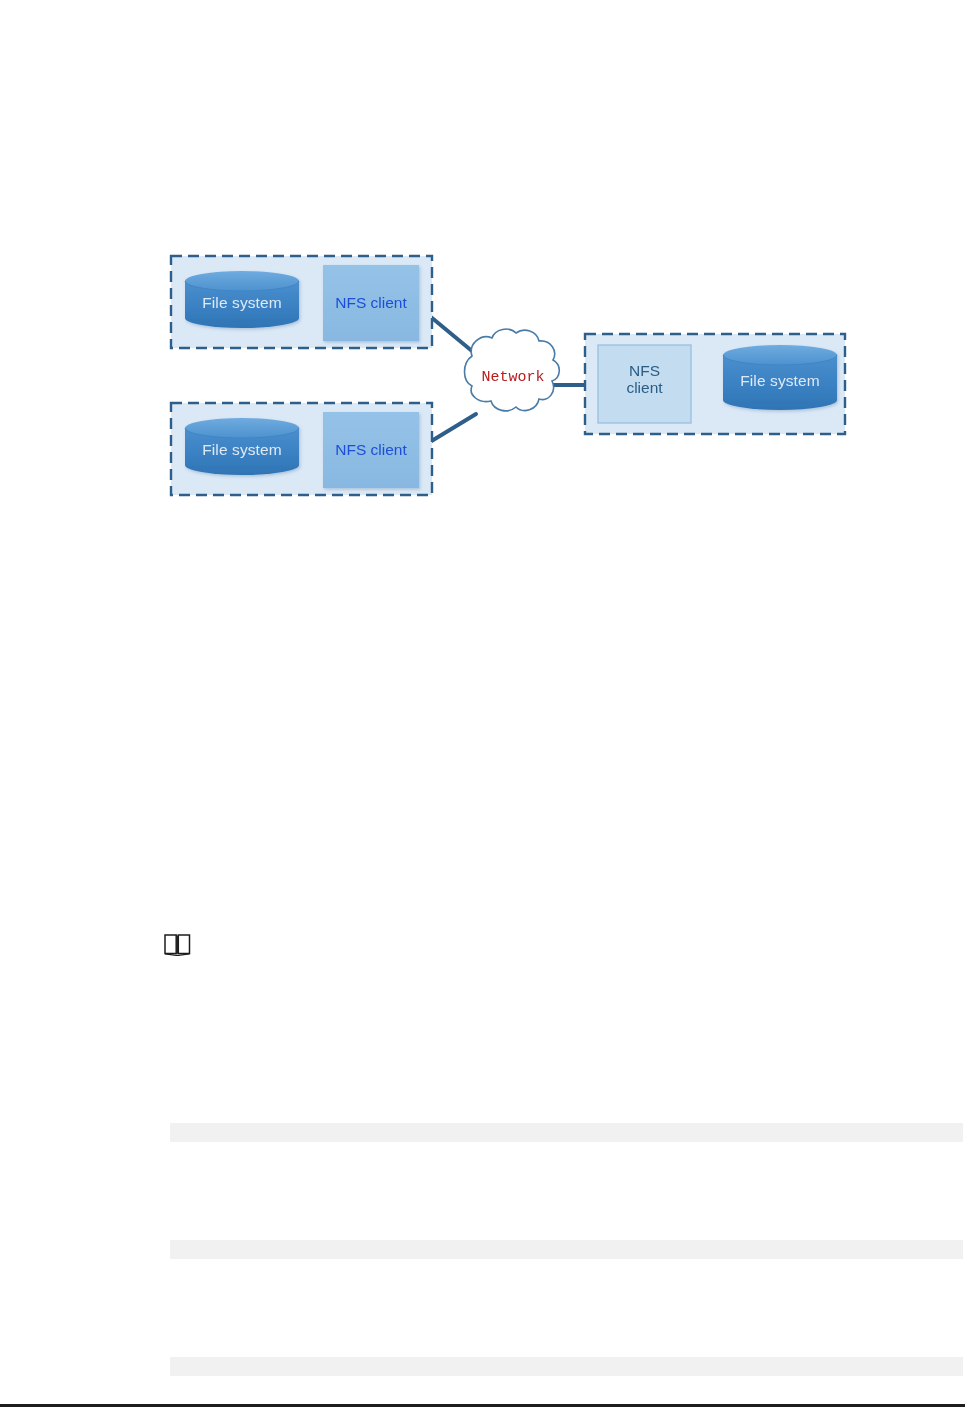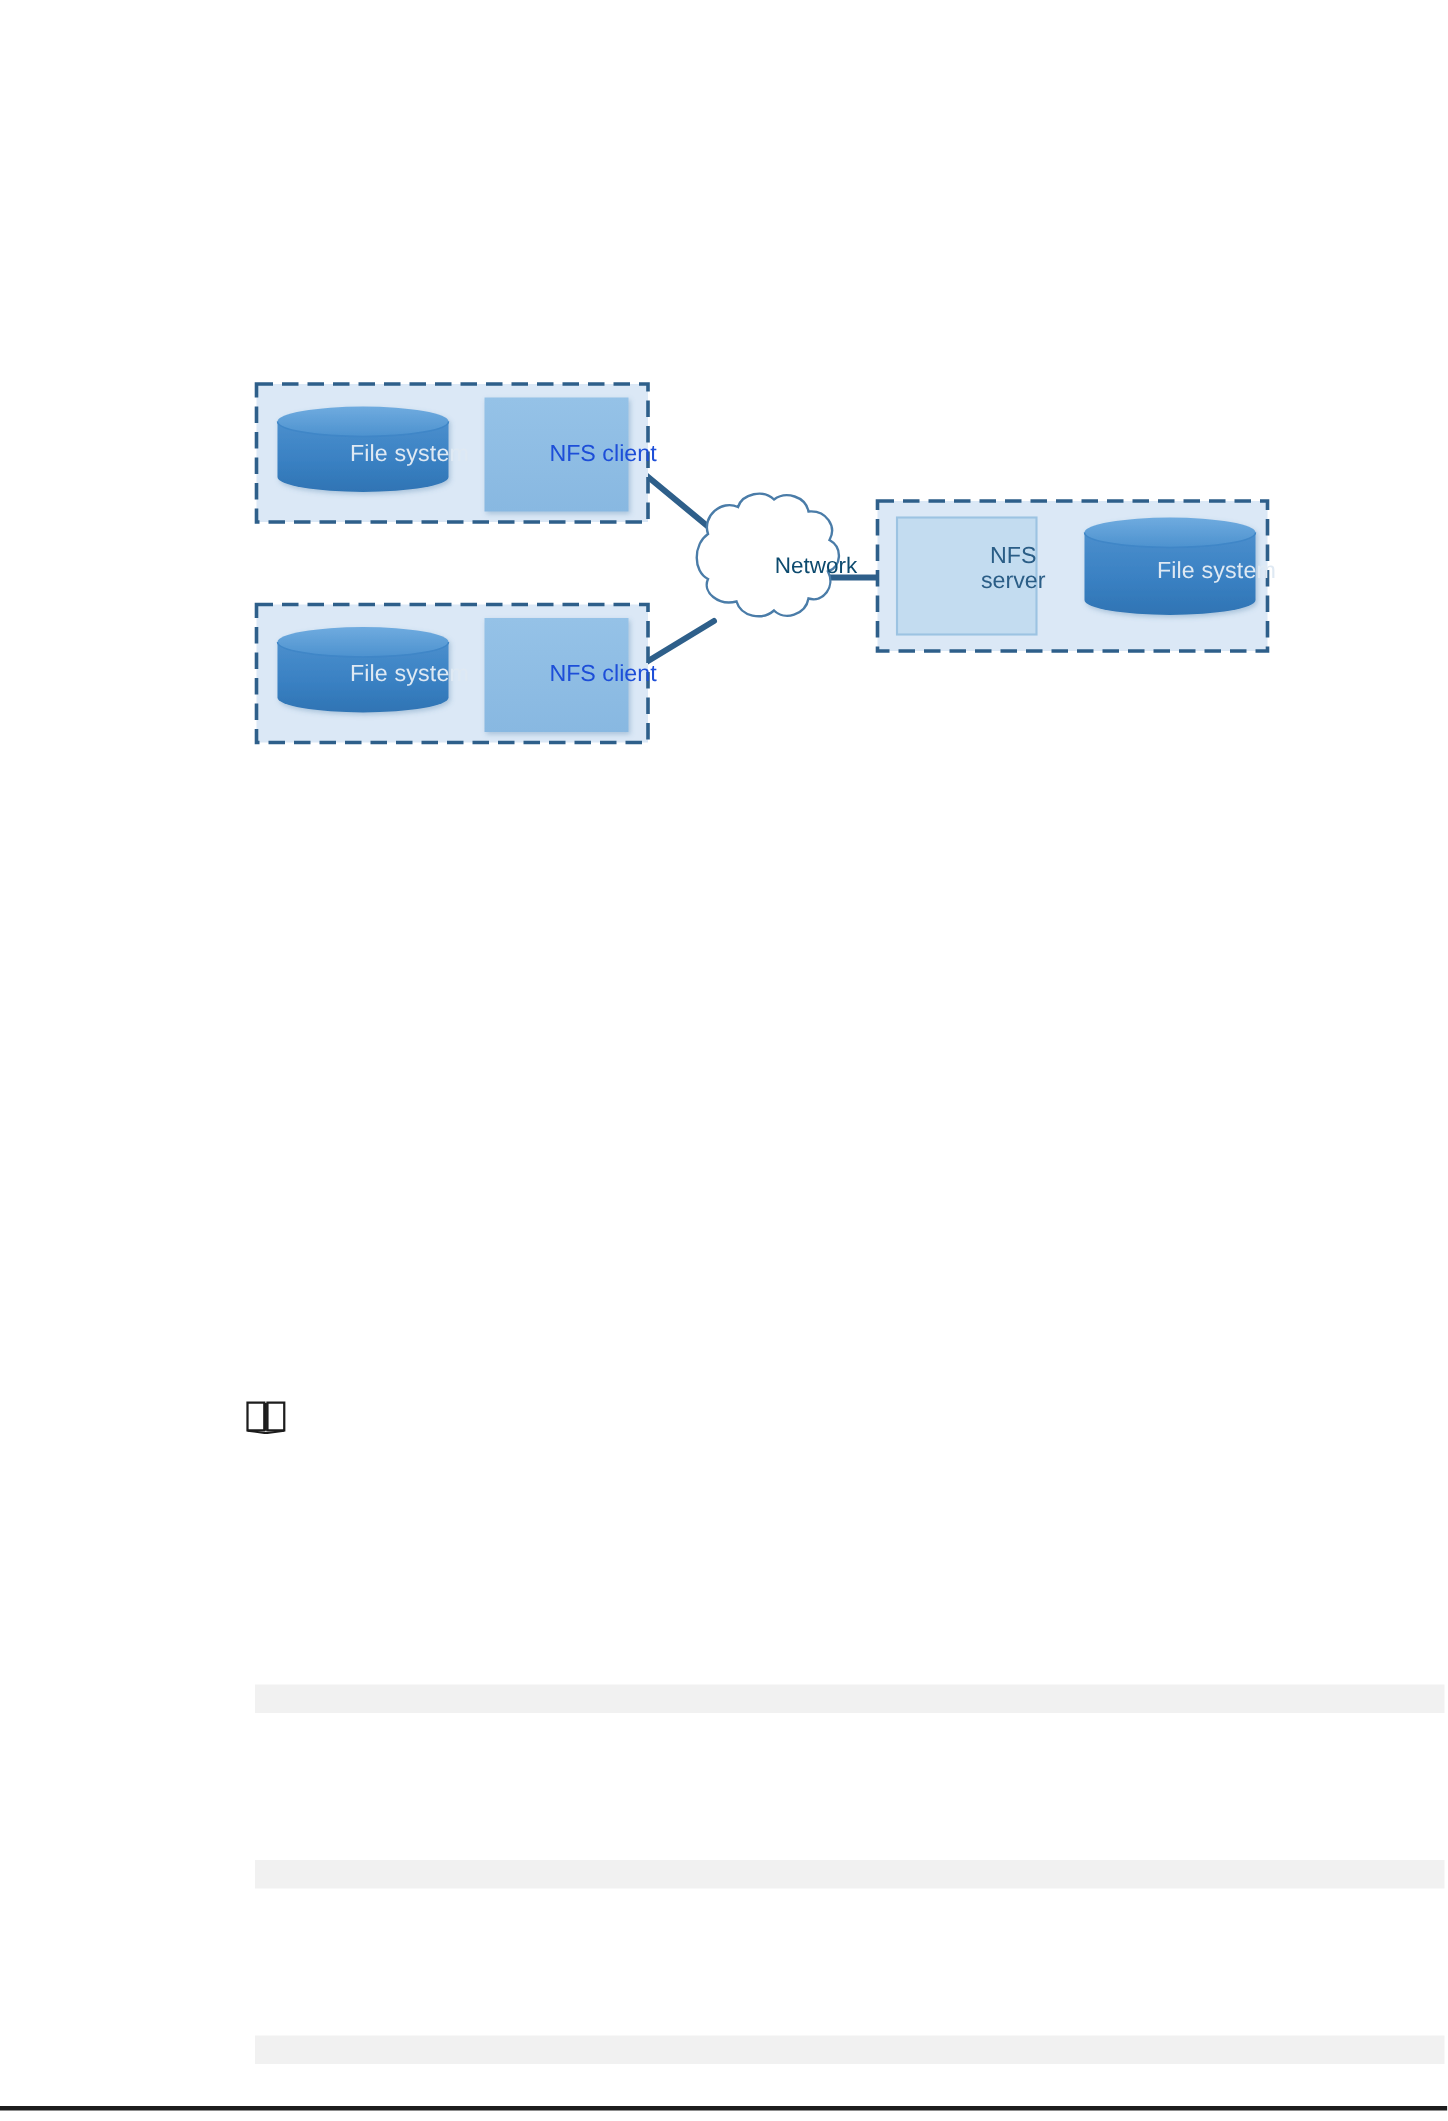--- a/index.html
+++ b/index.html
@@ -33,43 +33,43 @@
     top: 0;
   }
 
   .node-label {
     position: absolute;
     font-family: "Liberation Sans", sans-serif;
     white-space: pre-line;
     text-align: center;
     pointer-events: none;
     line-height: 1.12;
-    padding-left: 31px;
   }
 
   
   .fs-label {
     color: #dfe9f3;
     font-size: 15.5px;
     letter-spacing: 0.1px;
   }
   
   .client-label {
     color: #1d4ed8;
     font-size: 15.5px;
   }
   
   .server-label {
     color: #2a5d86;
     font-size: 15.5px;
   }
   
   .cloud-label {
-    color: #0c4a6e;
+    color: #b91c1c;
     font-size: 15px;
+    font-family: Liberation Mono, monospace;
   }
 
   
   #note-icon {
     position: absolute;
     left: 163px;
     top: 932px;
     width: 30px;
     height: 26px;
   }
@@ -181,21 +181,21 @@
 
     <div class="node-label client-label" style="left:323px; top:294px; width:96px;">NFS client</div>
 
     <div class="node-label fs-label" style="left:185px; top:441px; width:114px;">File system</div>
 
     <div class="node-label client-label" style="left:323px; top:441px; width:96px;">NFS client</div>
 
     <div class="node-label cloud-label" style="left:458px; top:370px; width:110px;">Network</div>
 
     <div class="node-label server-label" style="left:598px; top:362px; width:93px;">NFS
-server</div>
+client</div>
 
     <div class="node-label fs-label" style="left:723px; top:372px; width:114px;">File system</div>
   </div>
 
   <div id="note-icon">
     <svg width="30" height="26" viewBox="0 0 30 26" xmlns="http://www.w3.org/2000/svg">
       <path d="M2,3 L13.2,3 L13.2,21.5 L2,21.5 Z" fill="#ffffff" stroke="#1d1d1d" stroke-width="1.5"></path>
       <path d="M15.3,3 L26.5,3 L26.5,21.5 L15.3,21.5 Z" fill="#ffffff" stroke="#1d1d1d" stroke-width="1.5"></path>
       <path d="M14.25,3.4 L14.25,21.8" stroke="#1d1d1d" stroke-width="1.4"></path>
       <path d="M2,21.8 L13.2,23.3 L15.3,23.3 L26.5,21.8" fill="none" stroke="#1d1d1d" stroke-width="1.3"></path>

